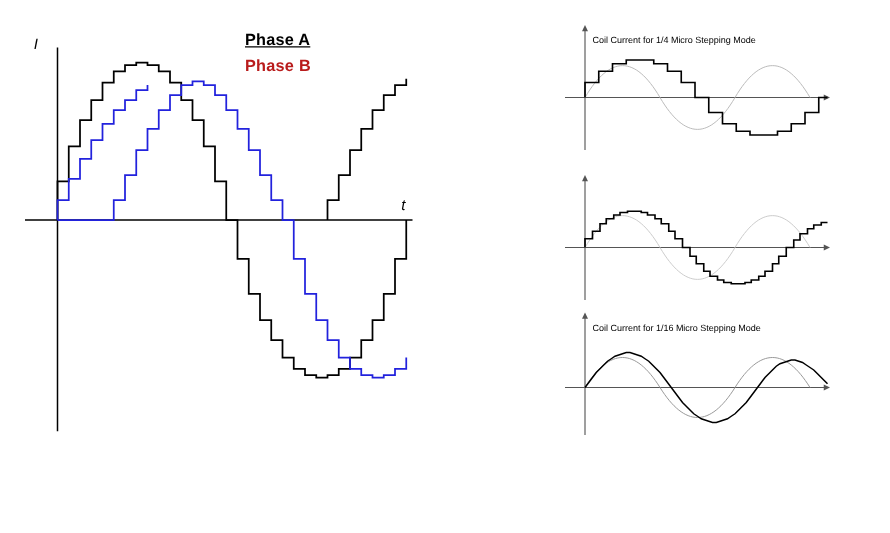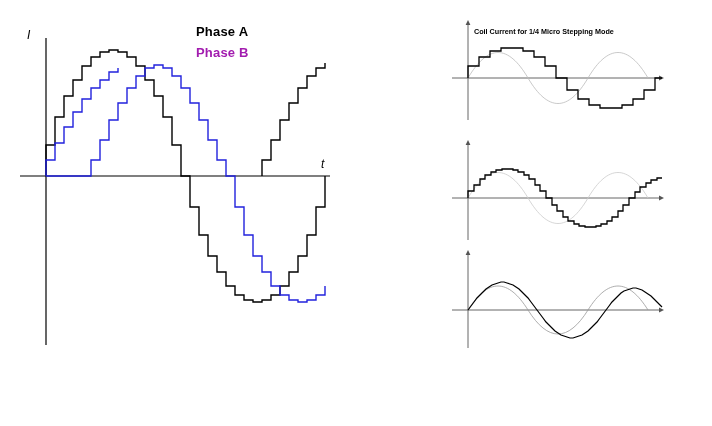--- a/index.html
+++ b/index.html
@@ -30,28 +30,29 @@
     height: 355px;
   }
   .legend-a {
     position: absolute;
     left: 196px;
     top: 24px;
     font-size: 13px;
     font-weight: bold;
     color: #000000;
     letter-spacing: 0.2px;
+    text-decoration: underline;
   }
   .legend-b {
     position: absolute;
     left: 196px;
     top: 45px;
     font-size: 13px;
     font-weight: bold;
-    color: #a21caf;
+    color: #b91c1c;
     letter-spacing: 0.2px;
   }
   .axis-label-i {
     position: absolute;
     left: 27px;
     top: 28px;
     font-size: 12px;
     font-style: italic;
     color: #000000;
   }
@@ -59,21 +60,21 @@
     position: absolute;
     left: 321px;
     top: 157px;
     font-size: 12px;
     font-style: italic;
     color: #000000;
   }
   .mini-title {
     position: absolute;
     font-size: 7.2px;
-    font-weight: bold;
+    font-weight: normal;
     color: #000000;
     white-space: nowrap;
   }
   .caption {
     position: absolute;
     left: 38px;
     top: 362px;
     width: 630px;
     font-size: 11.5px;
     line-height: 19px;
@@ -127,20 +128,21 @@
       <polyline fill="none" stroke="#2222dd" stroke-width="1.4" points="
           46,176 46,160 55,160 55,143 64,143 64,127 73,127 73,112 82,112 82,99
           91,99 91,88 100,88 100,80 109,80 109,72 118,72 118,68
         "></polyline>
     </svg>
   </div>
 
   <div class="panel-right">
 
     <div class="mini-title" style="left:44px; top:27px;">Coil Current for 1/4 Micro Stepping Mode</div>
+    <div class="mini-title" style="left:44px; top:258px;">Coil Current for 1/16 Micro Stepping Mode</div>
 
     <svg width="282" height="355" viewBox="0 0 282 355">
 
       <g>
         <line x1="38" y1="22" x2="38" y2="120" stroke="#555" stroke-width="0.9"></line>
         <line x1="22" y1="78" x2="232" y2="78" stroke="#555" stroke-width="0.9"></line>
         <polygon points="38,20 35.6,25 40.4,25" fill="#555"></polygon>
         <polygon points="234,78 229,75.6 229,80.4" fill="#555"></polygon>
 
         <path d="M38,78 C58,44 78,44 98,78 C118,112 138,112 158,78 C178,44 198,44 218,78" fill="none" stroke="#bbbbbb" stroke-width="0.8"></path>

